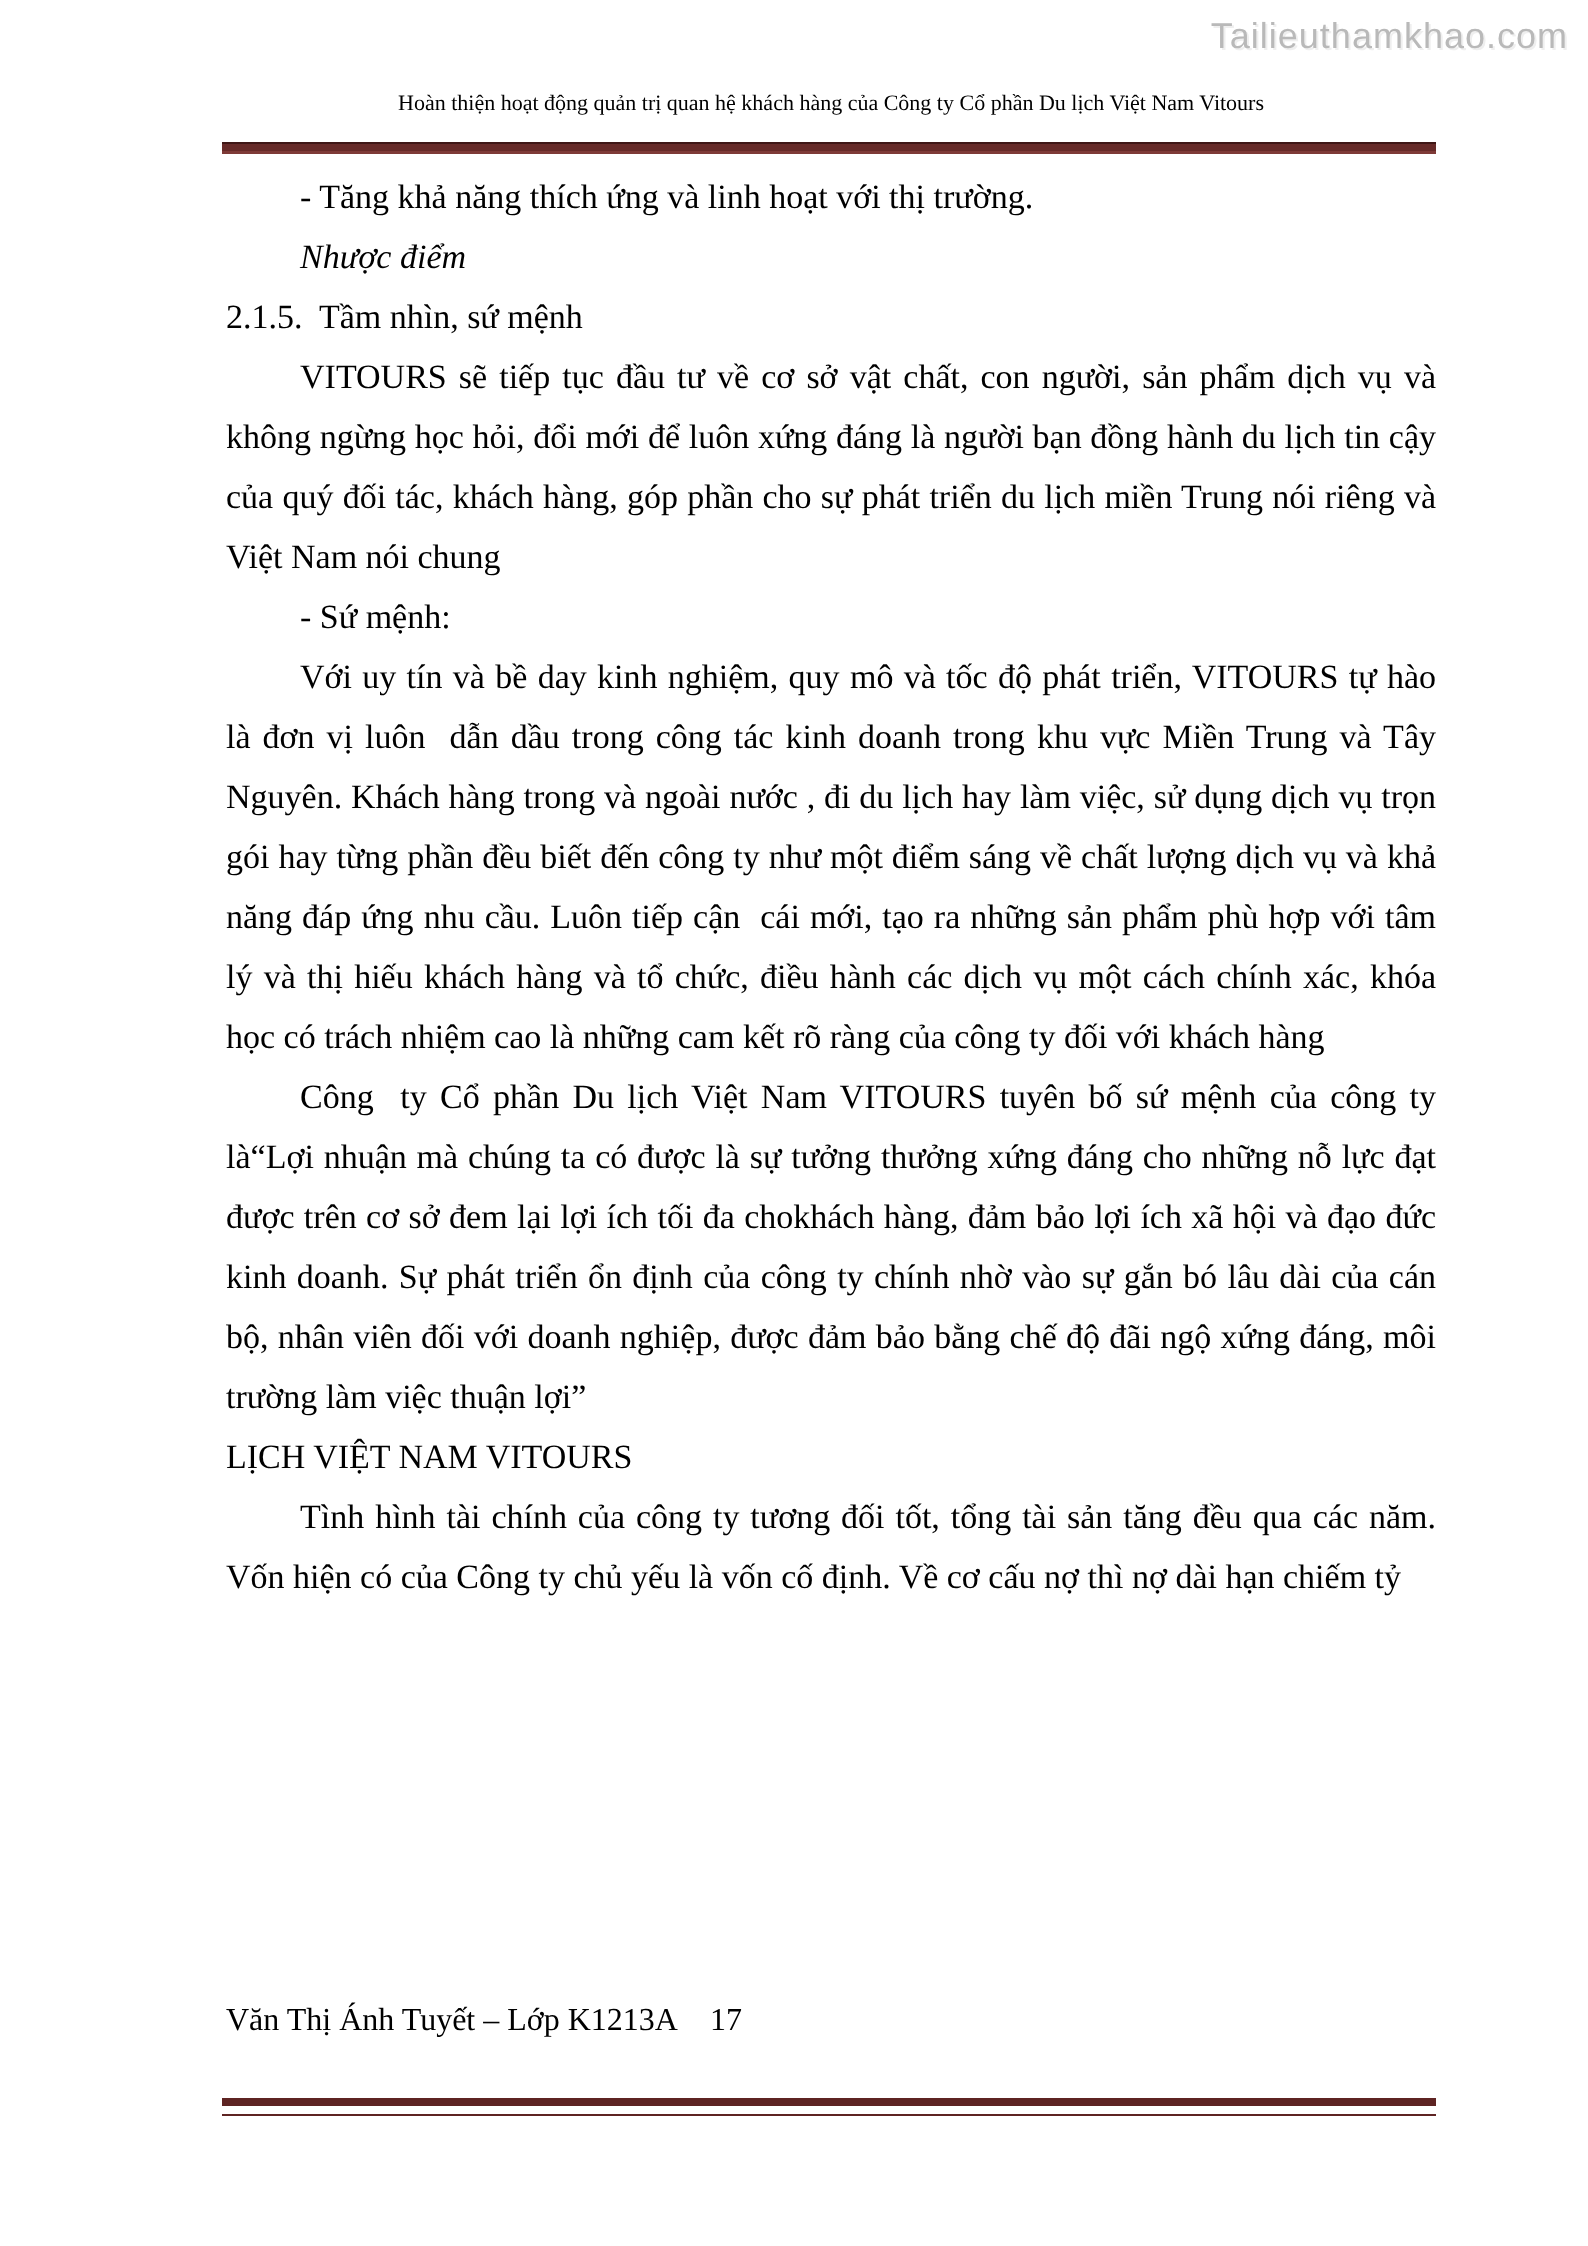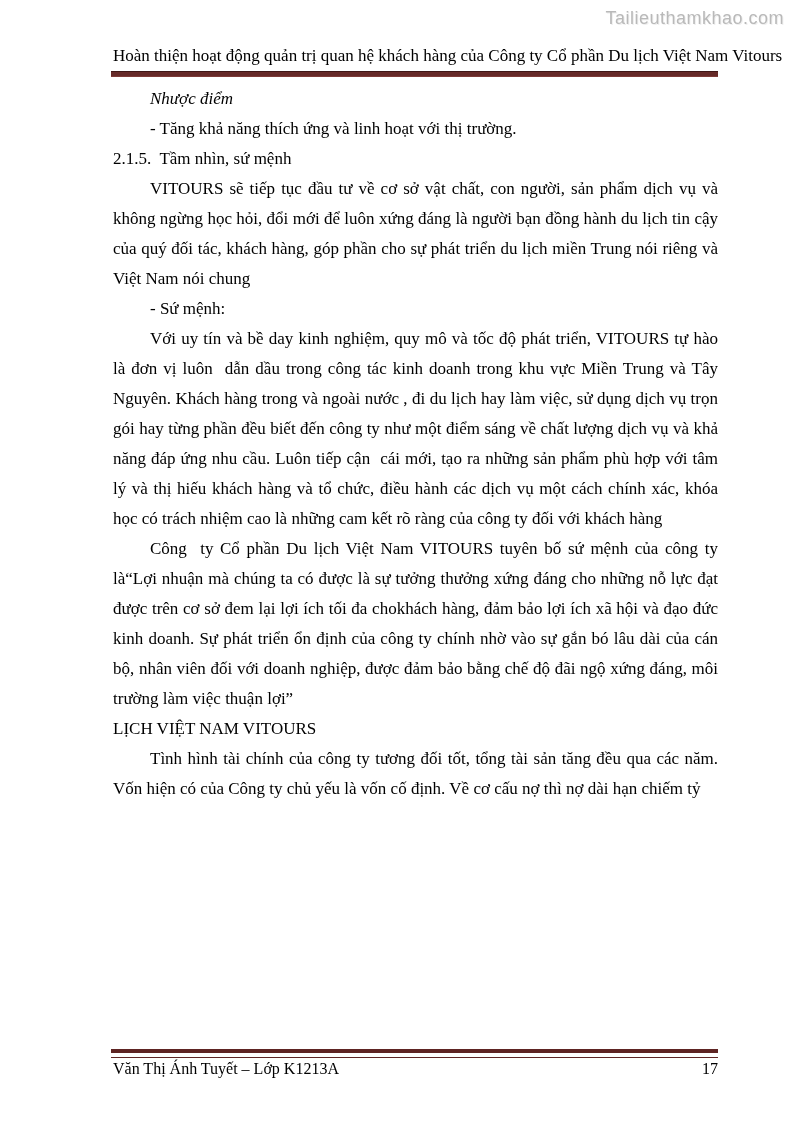--- a/index.html
+++ b/index.html
@@ -10,21 +10,21 @@
   
   .watermark{
     position:absolute;top:8px;right:10px;
     font-family:"Liberation Sans", sans-serif;
     font-size:18px;color:#b9b9b9;letter-spacing:0.5px;
     text-shadow:1px 1px 0 #efefef;
   }
   
   .page-header{
     position:absolute;top:46px;left:113px;width:605px;
-    font-size:17px;text-align:center;white-space:nowrap;
+    font-size:11px;text-align:center;white-space:nowrap;
   }
   .header-rule{
     position:absolute;top:71px;left:111px;width:607px;height:6px;
     background:linear-gradient(to bottom,#3f1716 0%,#3f1716 18%,#662a28 18%,#662a28 78%,#7e3a37 78%,#7e3a37 100%);
   }
   
   .content{
     position:absolute;top:84px;left:113px;width:605px;
     font-size:17px;line-height:30px;
   }
@@ -35,35 +35,35 @@
   .h-bold{font-weight:normal;text-align:left;text-indent:0;}
   .justify-last{text-align:justify;text-align-last:justify;}
   .bullet-line{padding-left:37px;text-indent:0;}
   .bullet-char{display:inline-block;font-size:13px;vertical-align:1px;margin-right:3px;}
   
   .footer-rule{position:absolute;left:111px;width:607px;top:1049px;}
   .footer-rule .thick{height:4px;background:#5e2423;}
   .footer-rule .gap{height:4px;}
   .footer-rule .thin{height:1px;background:#5e2423;}
   .page-footer{
-    position:absolute;left:113px;width:605px;top:1060px;
-    font-size:16px;display:flex;justify-content:space-between;align-items:baseline;gap:16px;
+    position:absolute;left:113px;width:605px;top:1002px;
+    font-size:16px;display:flex;justify-content:flex-start;align-items:baseline;gap:16px;
   }
 </style>
 </head>
 <body>
 
 <div class="watermark">Tailieuthamkhao.com</div>
 
 <div class="page-header">Hoàn thiện hoạt động quản trị quan hệ khách hàng của Công ty Cổ phần Du lịch Việt Nam Vitours</div>
 <div class="header-rule"></div>
 
 <div class="content">
+  <p class="para-left">- Tăng khả năng thích ứng và linh hoạt với thị trường.</p>
   <p class="para-left italic">Nhược điểm</p>
-  <p class="para-left">- Tăng khả năng thích ứng và linh hoạt với thị trường.</p>
   <div class="h-bold">2.1.5.&nbsp; Tầm nhìn, sứ mệnh</div>
   <p class="para">VITOURS sẽ tiếp tục đầu tư về cơ sở vật chất, con người, sản phẩm dịch vụ và không ngừng học hỏi, đổi mới để luôn xứng đáng là người bạn đồng hành du lịch tin cậy của quý đối tác, khách hàng, góp phần cho sự phát triển du lịch miền Trung nói riêng và Việt Nam nói chung</p>
   <p class="para-left">- Sứ mệnh:</p>
   <p class="para">Với uy tín và bề day kinh nghiệm, quy mô và tốc độ phát triển, VITOURS tự hào là đơn vị luôn&nbsp; dẫn dầu trong công tác kinh doanh trong khu vực Miền Trung và Tây Nguyên. Khách hàng trong và ngoài nước , đi du lịch hay làm việc, sử dụng dịch vụ trọn gói hay từng phần đều biết đến công ty như một điểm sáng về chất lượng dịch vụ và khả năng đáp ứng nhu cầu. Luôn tiếp cận&nbsp; cái mới, tạo ra những sản phẩm phù hợp với tâm lý và thị hiếu khách hàng và tổ chức, điều hành các dịch vụ một cách chính xác, khóa học có trách nhiệm cao là những cam kết rõ ràng của công ty đối với khách hàng</p>
   <p class="para">Công&nbsp; ty Cổ phần Du lịch Việt Nam VITOURS tuyên bố sứ mệnh của công ty là“Lợi nhuận mà chúng ta có được là sự tưởng thưởng xứng đáng cho những nỗ lực đạt được trên cơ sở đem lại lợi ích tối đa chokhách hàng, đảm bảo lợi ích xã hội và đạo đức kinh doanh. Sự phát triển ổn định của công ty chính nhờ vào sự gắn bó lâu dài của cán bộ, nhân viên đối với doanh nghiệp, được đảm bảo bằng chế độ đãi ngộ xứng đáng, môi trường làm việc thuận lợi”</p>
   <div class="h-bold">LỊCH VIỆT NAM VITOURS</div>
   <p class="para">Tình hình tài chính của công ty tương đối tốt, tổng tài sản tăng đều qua các năm. Vốn hiện có của Công ty chủ yếu là vốn cố định. Về cơ cấu nợ thì nợ dài hạn chiếm tỷ</p>
 </div>
 
 <div class="footer-rule">

